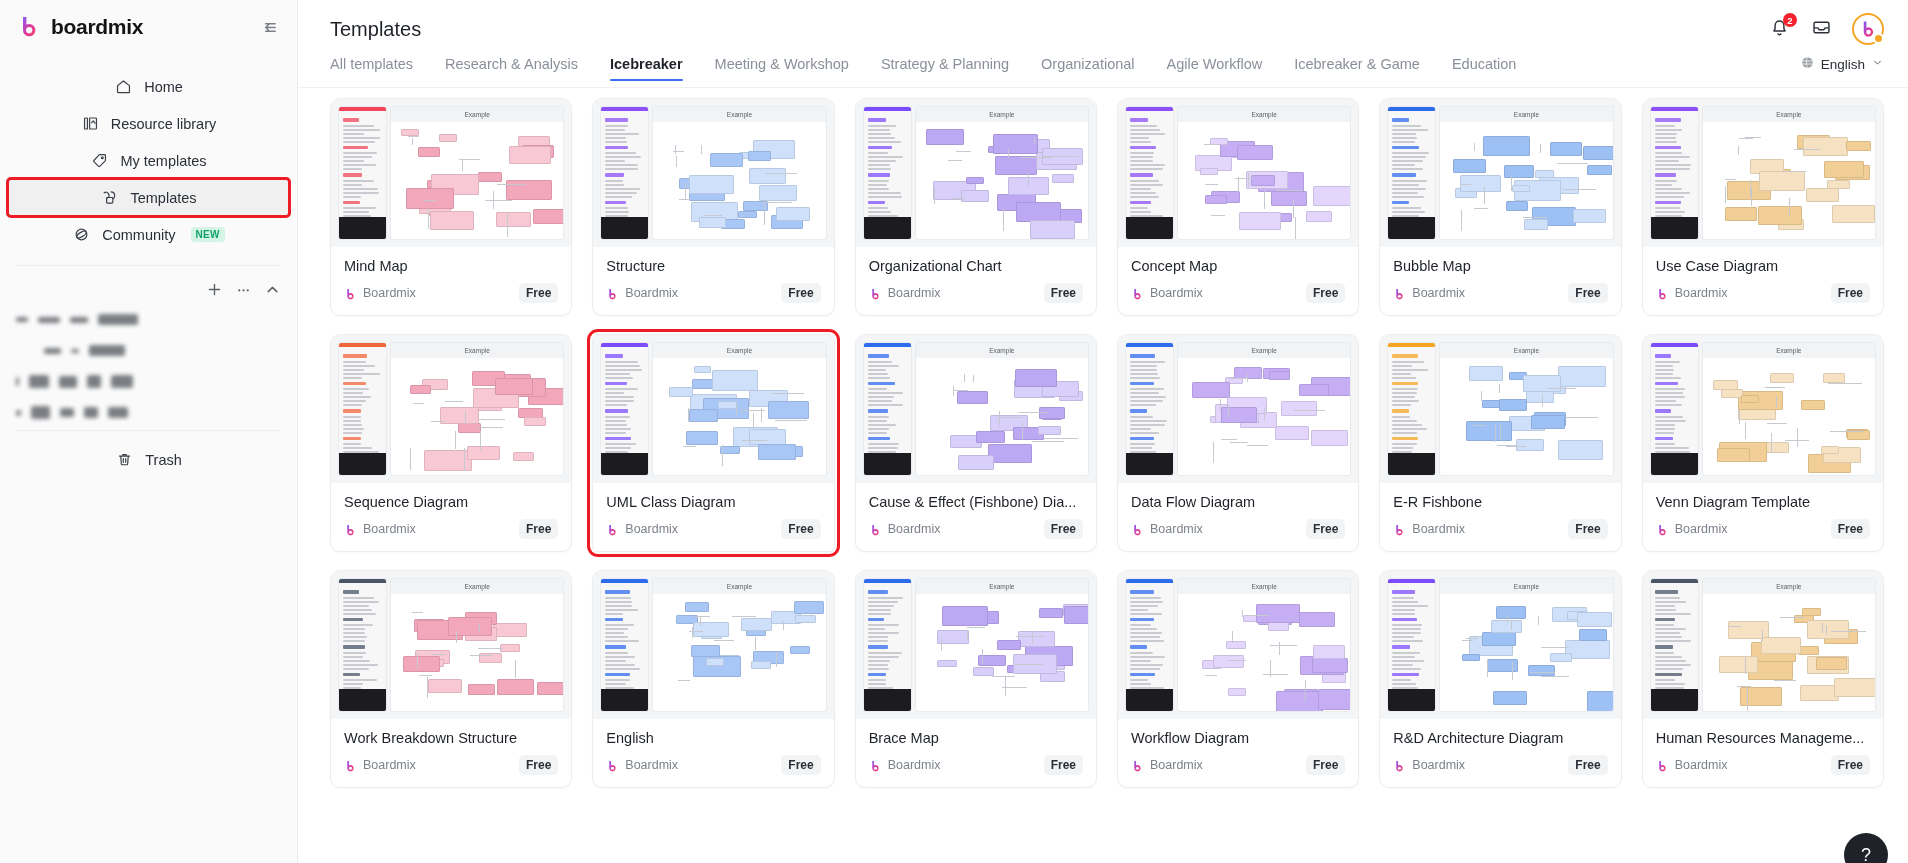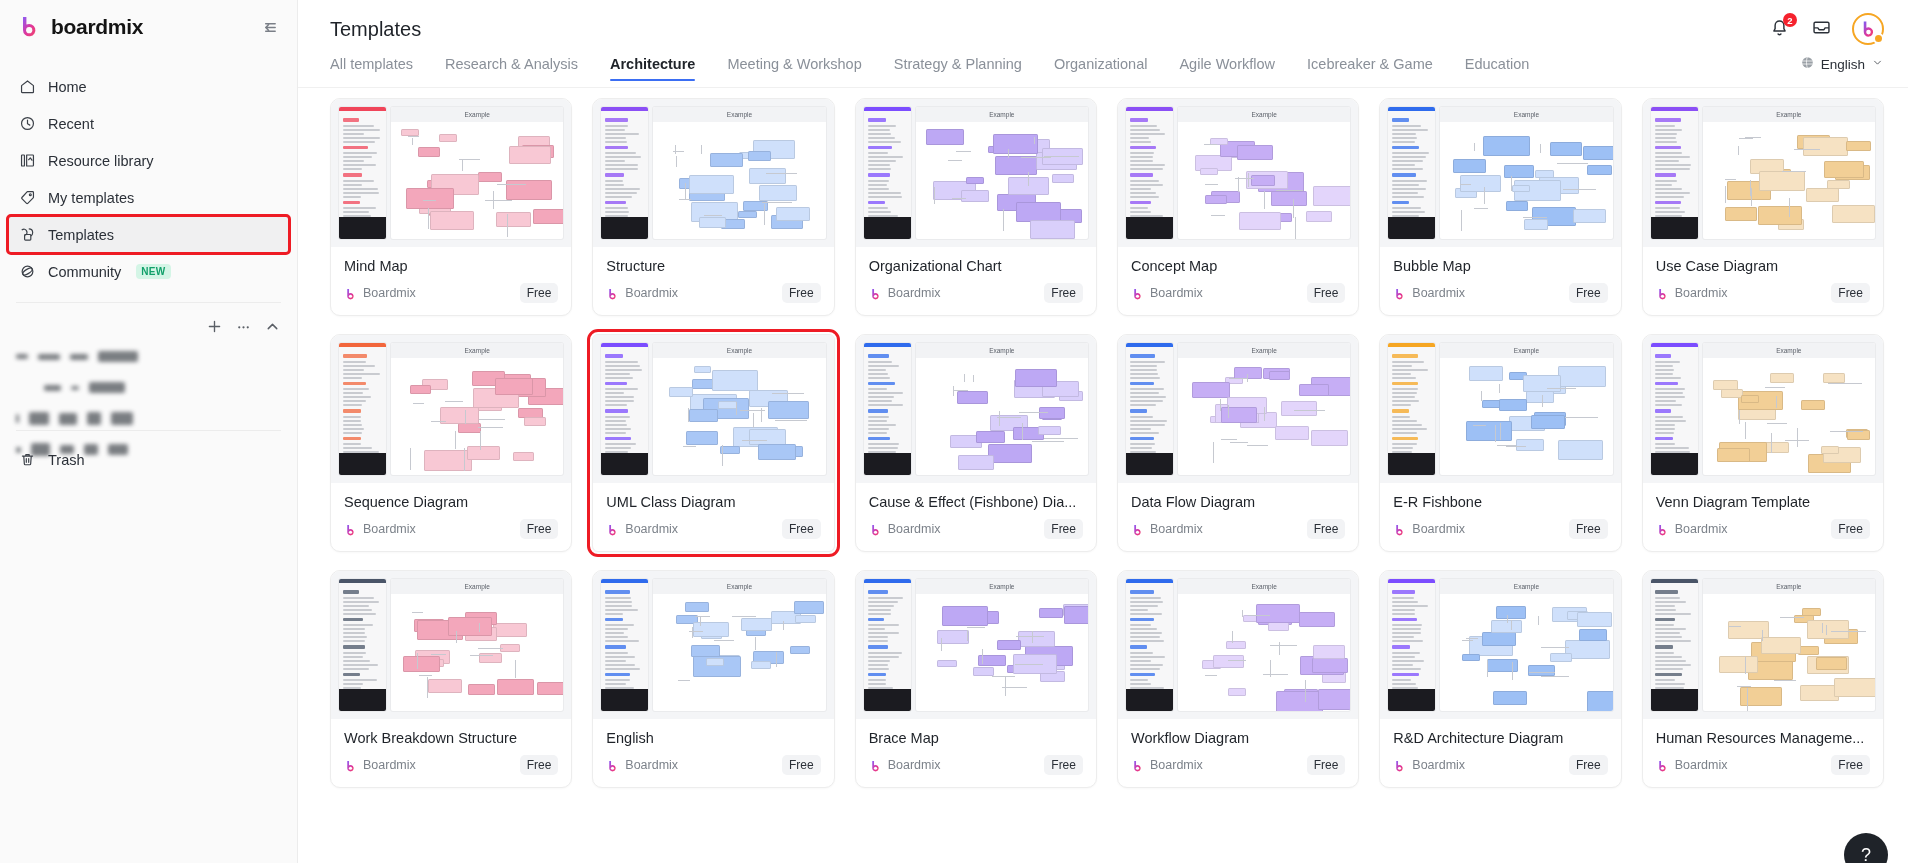--- a/index.html
+++ b/index.html
@@ -50,20 +50,21 @@
   .kbd {
     font-size: 11.5px; color: #a8adb4; background: #f2f3f5;
     border-radius: 4px; padding: 3px 6px; margin-left: 4px;
   }
   .nav { margin-top: 14px; }
   .nav-item {
     display: flex; align-items: center; gap: 11px;
     height: 37px; margin: 0 8px; padding: 0 10px;
     border-radius: 8px; font-size: 14.5px; color: #2b3038;
     cursor: pointer;
+    justify-content: center;
   }
   .nav-item .ic { width: 19px; height: 19px; display:flex; align-items:center; justify-content:center; color:#3b4048; flex:0 0 19px;}
   .nav-item.active { background: #f0f0f1; }
   .nav-item.highlighted {
     outline: 3px solid #ee1b24; outline-offset: -1px; border-radius: 3px;
   }
   .badge-new {
     font-size: 10px; font-weight: 700; color: #12a06a;
     background: #d4f5e6; border-radius: 4px; padding: 2px 5px;
     margin-left: 4px; letter-spacing: .3px;
@@ -170,21 +171,21 @@
   .canvas-body { flex:1; position:relative; overflow:hidden; }
 
   .meta { padding: 11px 13px 12px 13px; }
   .meta-title {
     font-size: 14.5px; color:#1f2329; margin-bottom: 9px;
     white-space:nowrap; overflow:hidden; text-overflow:ellipsis;
   }
   .meta-row { display:flex; align-items:center; }
   .meta-author { font-size: 12.5px; color:#7c828a; margin-left:6px; }
   .price {
-    margin-left:auto; font-size:12px; font-weight:400; color:#2b3038;
+    margin-left:auto; font-size:12px; font-weight:700; color:#2b3038;
     background:#f2f3f5; border-radius:5px; padding: 3px 7px;
   }
   .bx-mark { width:13px; height:13px; flex:0 0 13px; }
 
   .help-fab {
     position: fixed; right: 20px; bottom: -14px;
     width: 44px; height: 44px; border-radius:50%;
     background:#1f2329; color:#fff; display:flex; align-items:center;
     justify-content:center; font-size:18px; cursor:pointer;
   }
@@ -227,29 +228,20 @@
       <div class="nav-item">
         <span class="ic">
           <svg viewBox="0 0 20 20" width="17" height="17" fill="none" stroke="currentColor" stroke-width="1.4" stroke-linejoin="round">
               <path d="M3 9l7-5.5L17 9v7.5a.7.7 0 0 1-.7.7H3.7a.7.7 0 0 1-.7-.7V9z"></path>
             </svg>
         </span>
         <span>Home</span>
       </div>
       <div class="nav-item">
         <span class="ic">
-          <svg viewBox="0 0 20 20" width="17" height="17" fill="none" stroke="currentColor" stroke-width="1.4" stroke-linecap="round">
-              <circle cx="10" cy="10" r="7"></circle>
-              <path d="M10 6v4.3l2.7 1.6"></path>
-            </svg>
-        </span>
-        <span>Recent</span>
-      </div>
-      <div class="nav-item">
-        <span class="ic">
           <svg viewBox="0 0 20 20" width="17" height="17" fill="none" stroke="currentColor" stroke-width="1.4" stroke-linejoin="round">
               <rect x="3" y="3.5" width="3.4" height="13" rx="0.7"></rect>
               <path d="M9 3.5h7.2a.8.8 0 0 1 .8.8v11.4a.8.8 0 0 1-.8.8H9z"></path>
               <path d="M11 9.5l2.3-2.6 2.4 3.3"></path>
             </svg>
         </span>
         <span>Resource library</span>
       </div>
       <div class="nav-item">
         <span class="ic">
@@ -384,21 +376,21 @@
             <circle cx="12" cy="15.3" r="2.9" fill="#fff"></circle>
           </svg>
           <span class="avatar-dot"></span>
         </span>
       </div>
     </div>
 
     <div class="tabsbar">
       <span class="tab">All templates</span>
       <span class="tab">Research &amp; Analysis</span>
-      <span class="tab active">Architecture</span>
+      <span class="tab active">Icebreaker</span>
       <span class="tab">Meeting &amp; Workshop</span>
       <span class="tab">Strategy &amp; Planning</span>
       <span class="tab">Organizational</span>
       <span class="tab">Agile Workflow</span>
       <span class="tab">Icebreaker &amp; Game</span>
       <span class="tab">Education</span>
 
       <span class="lang">
         <span>
           <svg viewBox="0 0 20 20" width="15" height="15" fill="#9aa0a6">

